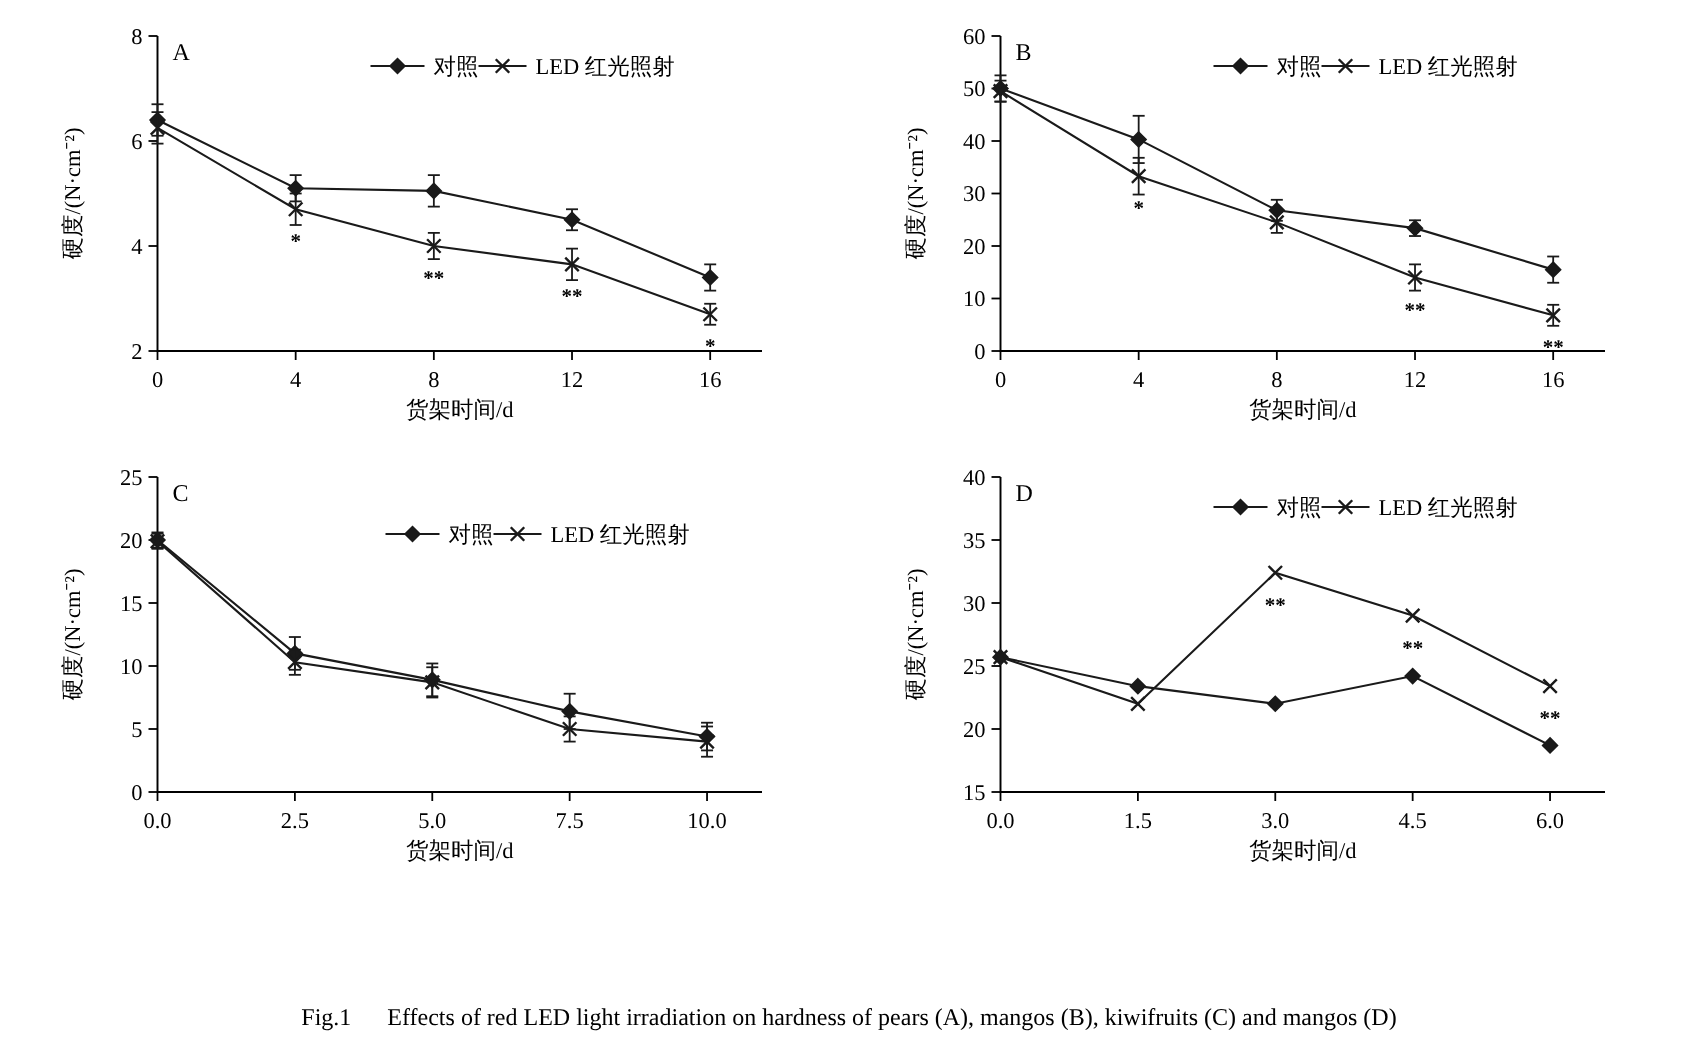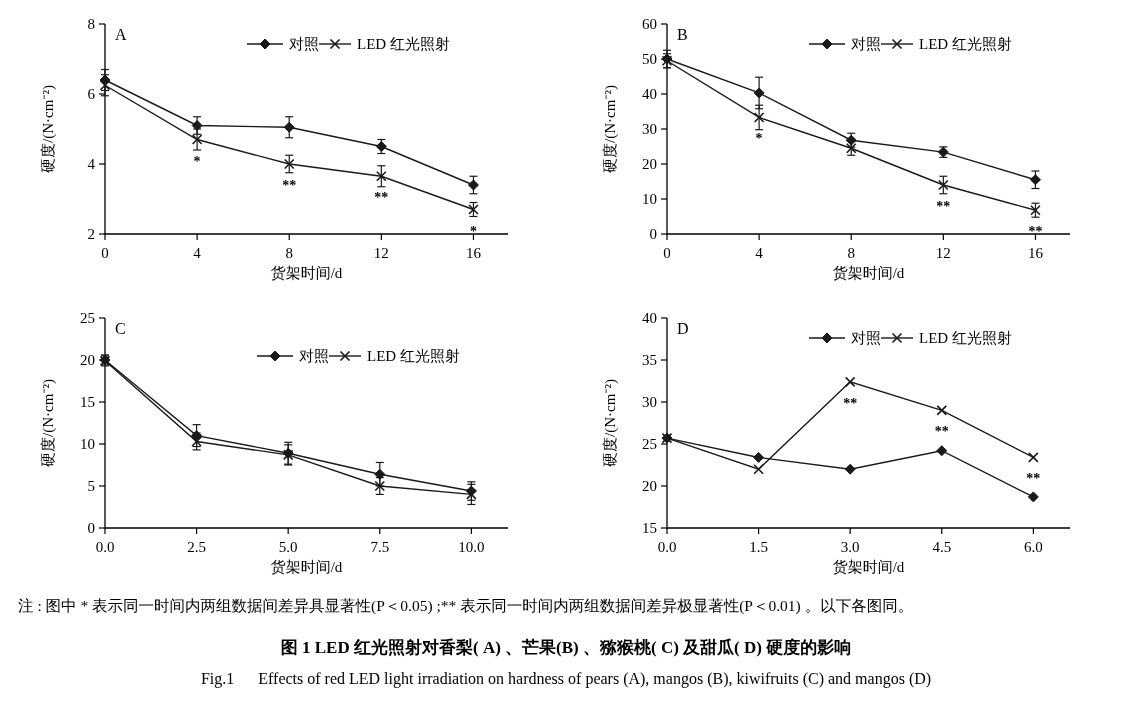--- a/index.html
+++ b/index.html
@@ -398,19 +398,17 @@
           <line class="series-line" x1="237" y1="38" x2="273" y2="38"></line>
           <path class="marker-diamond" d="M 255 33 L 260 38 L 255 43 L 250 38 Z"></path>
           <text class="legend-label" x="279" y="43">对照</text>
           <line class="series-line" x1="309" y1="38" x2="341" y2="38"></line>
           <path class="marker-x" d="M 320.5 33.5 L 329.5 42.5 M 329.5 33.5 L 320.5 42.5"></path>
           <text class="legend-label" x="347" y="43">LED 红光照射</text>
         </g>
       </svg>
     </div>
 
-  <div class="note">注 : 图中 * 表示同一时间内两组数据间差异具显著性(P＜0.05) ;** 表示同一时间内两组数据间差异极显著性(P＜0.01) 。以下各图同。</div>
-  <div class="caption-cn">图 1    LED 红光照射对香梨( A) 、芒果(B) 、猕猴桃( C) 及甜瓜( D) 硬度的影响</div>
   <div class="caption-en">
     <span class="lbl">Fig.1</span><span>Effects of red LED light irradiation on hardness of pears (A), mangos (B), kiwifruits (C) and mangos (D)</span>
   </div>
 
 </div>
 
 </body></html>

